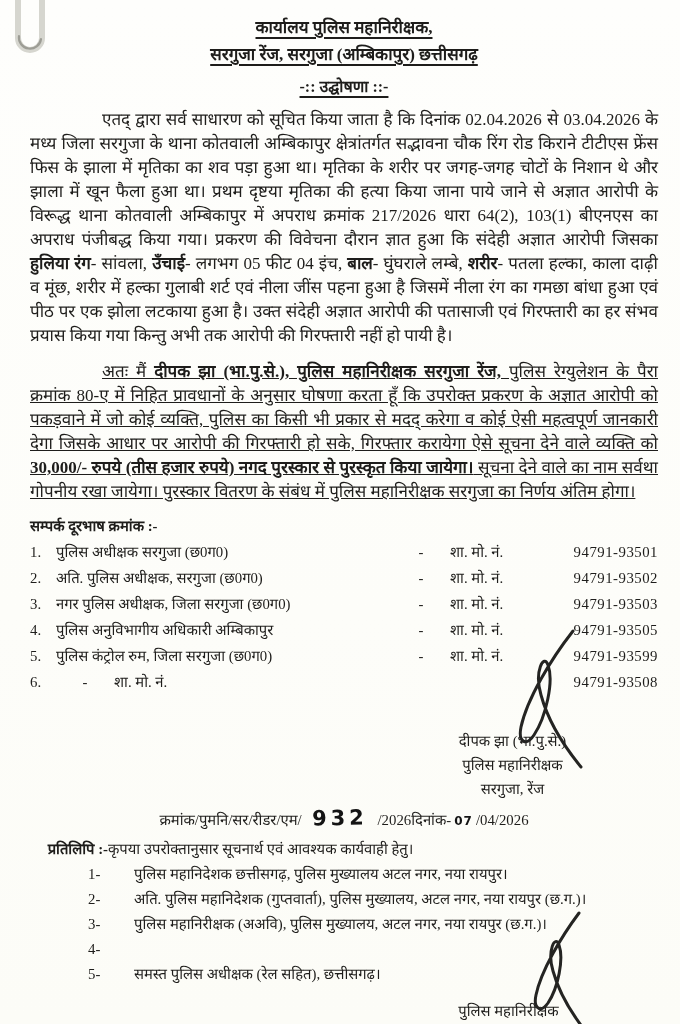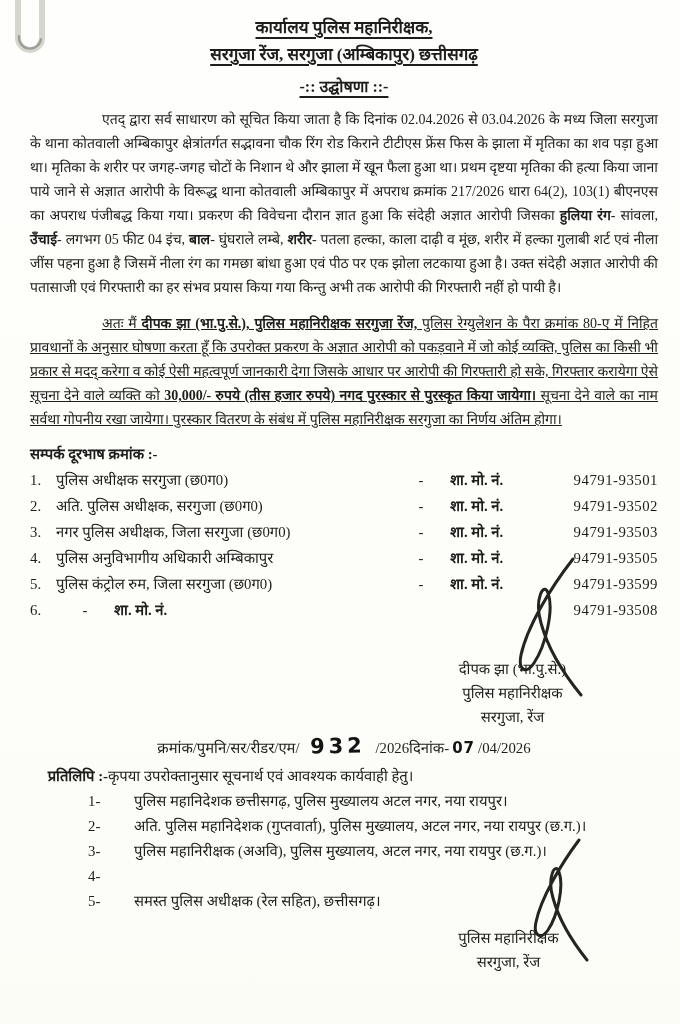--- a/index.html
+++ b/index.html
@@ -22,35 +22,35 @@
   .paperclip { position: absolute; left: 4px; top: -6px; }
 
   
   .header { text-align: center; font-weight: 700; }
   .h-line { font-size: 17px; line-height: 27px; }
   .underlined { text-decoration: underline; text-underline-offset: 4px; text-decoration-thickness: 1.5px; }
   .doc-title { font-size: 16px; line-height: 24px; margin-top: 7px; font-weight: 700; }
 
   
   .para {
-    font-size: 14px; line-height: 24px;
+    font-size: 17px; line-height: 24px;
     text-align: justify; text-indent: 72px;
     margin: 9px 0 0 0;
   }
   .para b { font-weight: 700; }
   .p2 { margin-top: 12px; text-decoration: underline; }
 
   
   .contacts { margin-top: 9px; font-size: 14.8px; }
   .c-head { font-weight: 700; line-height: 26px; }
   .c-row { display: flex; line-height: 26px; white-space: nowrap; }
   .c-sn   { width: 26px; }
   .c-name { width: 336px; overflow: hidden; }
   .c-dash { width: 58px; text-align: center; }
-  .c-label{ width: 102px; font-weight: bold; }
+  .c-label{ width: 102px; }
   .c-num  { flex: 1; text-align: right; letter-spacing: .5px; }
 
   
   .sigblock {
     position: relative;
     text-align: center;
     font-size: 14.8px; line-height: 24px;
   }
   .sig1 { width: 235px; margin: 34px 28px 0 auto; }
   .sig2 { width: 215px; margin: 12px 42px 0 auto; }
@@ -58,21 +58,21 @@
   .scribble-1 { top: -102px; left: 102px; }
   .scribble-2 { top: -88px; left: 112px; }
 
   
   .ref-row {
     display: flex; justify-content: center; align-items: baseline;
     margin-top: 4px; font-size: 14.8px; line-height: 26px;
   }
   .hand { font-family: "DejaVu Sans", sans-serif; font-weight: 700; color: #141414; display: inline-block; }
   .hand-no  { font-size: 21px; letter-spacing: 4px; padding: 0 10px; transform: rotate(-1deg); }
-  .hand-day { font-size: 15px; letter-spacing: 1px; padding: 0 3px; }
+  .hand-day { font-size: 12px; letter-spacing: 1px; padding: 0 3px; }
 
   
   .copy-intro { display: flex; margin-top: 2px; font-size: 14.8px; line-height: 26px; }
   .copy-label { font-weight: 700; width: 78px; flex: none; text-align: right; }
   .copy-item { display: flex; font-size: 14.8px; line-height: 25px; white-space: nowrap; }
   .ci-no  { width: 46px; margin-left: 58px; flex: none; }
   .ci-text{ flex: 1; overflow: hidden; }
 </style>
 </head>
 <body>

